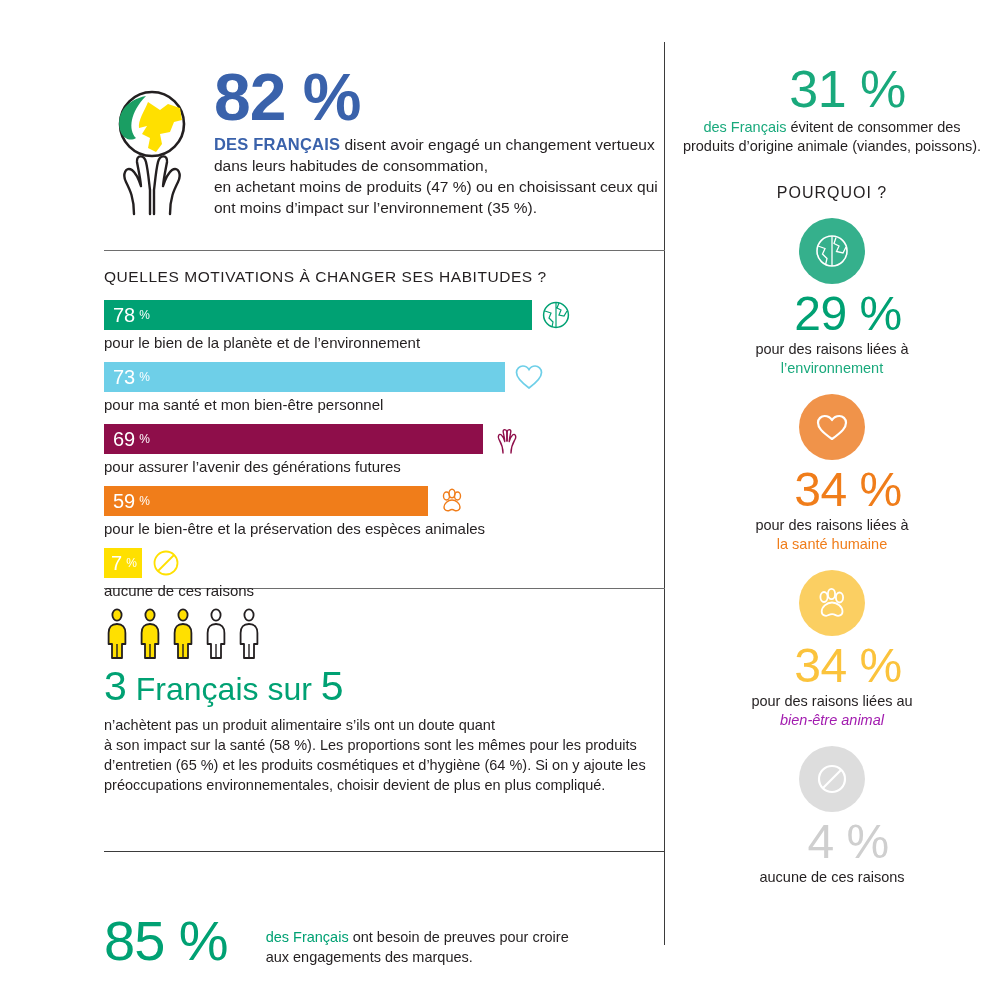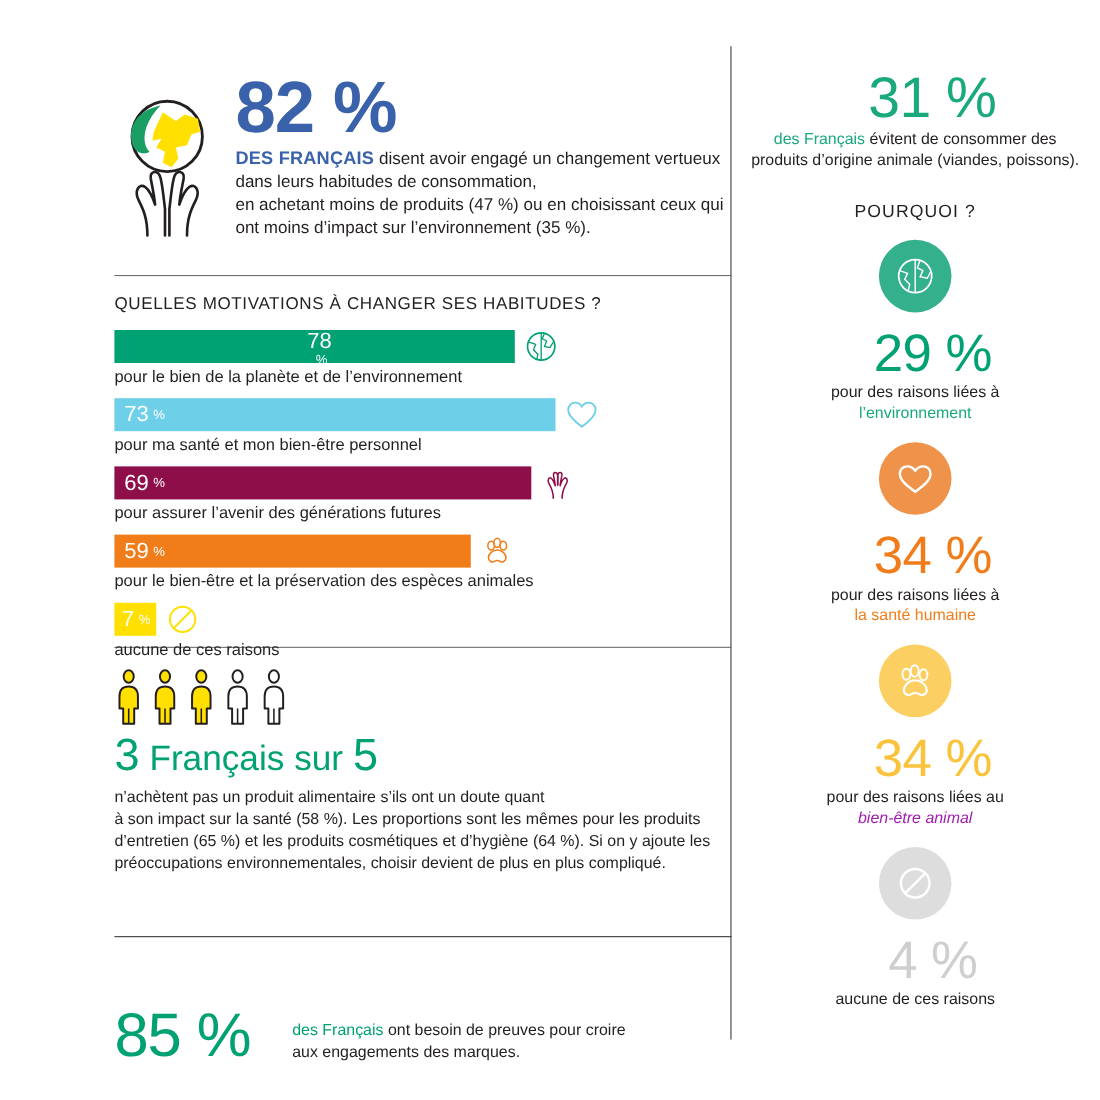--- a/index.html
+++ b/index.html
@@ -62,21 +62,21 @@
 
   
   #right{left:664px;top:62px;width:336px;text-align:center;}
   .r-big{font-size:52px;line-height:54px;color:#19a97c;font-weight:400;letter-spacing:-0.5px;padding-left:31px;}
   .r-sub{font-size:14.5px;line-height:19px;color:#231f20;margin:2px auto 0;width:300px;}
   .r-sub .accent{color:#19a97c;}
   .r-why{font-size:16px;letter-spacing:1px;color:#231f20;margin-top:28px;}
 
   .reason{margin-top:16px;}
   .circle{width:66px;height:66px;border-radius:50%;margin:0 auto;display:flex;align-items:center;justify-content:center;}
-  .r-val{font-size:48px;line-height:52px;font-weight:400;letter-spacing:-0.5px;margin-top:12px;padding-left:32px;}
+  .r-val{font-size:48px;line-height:52px;font-weight:400;letter-spacing:-0.5px;margin-top:4px;padding-left:32px;}
   .r-cap{font-size:14.5px;line-height:19px;color:#231f20;}
   .r-cap .tint{display:block;}
 </style>
 </head>
 <body>
 
 <div class="canvas">
 
   <div class="vdiv"></div>
   <div class="hdiv d1"></div>
@@ -104,21 +104,21 @@
         </div>
       </div>
     </div>
   </div>
 
   <div class="blk" id="bars">
     <div class="sec-title">QUELLES MOTIVATIONS À CHANGER SES HABITUDES ?</div>
 
     <div class="bar-row">
       <div class="bar-line">
-        <div class="bar" style="width:364px;background:#00a173;flex-direction:column;">
+        <div class="bar" style="width:428px;background:#00a173;">
           <span class="v">78</span>
           <span class="pc">%</span>
         </div>
         <div class="bar-ico">
           <svg viewBox="0 0 30 30" width="30" height="30">
             <circle cx="15" cy="15" r="12.4" fill="none" stroke="#00a173" stroke-width="1.5"></circle>
             <path d="M4 11 L10 13 L8 18 L12 22 L11 27 M18 3 L16 8 L20 10 L18 15 L23 16 L26 11 M15 2.6 L15 27.4" fill="none" stroke="#00a173" stroke-width="1.2"></path>
           </svg>
         </div>
       </div>

